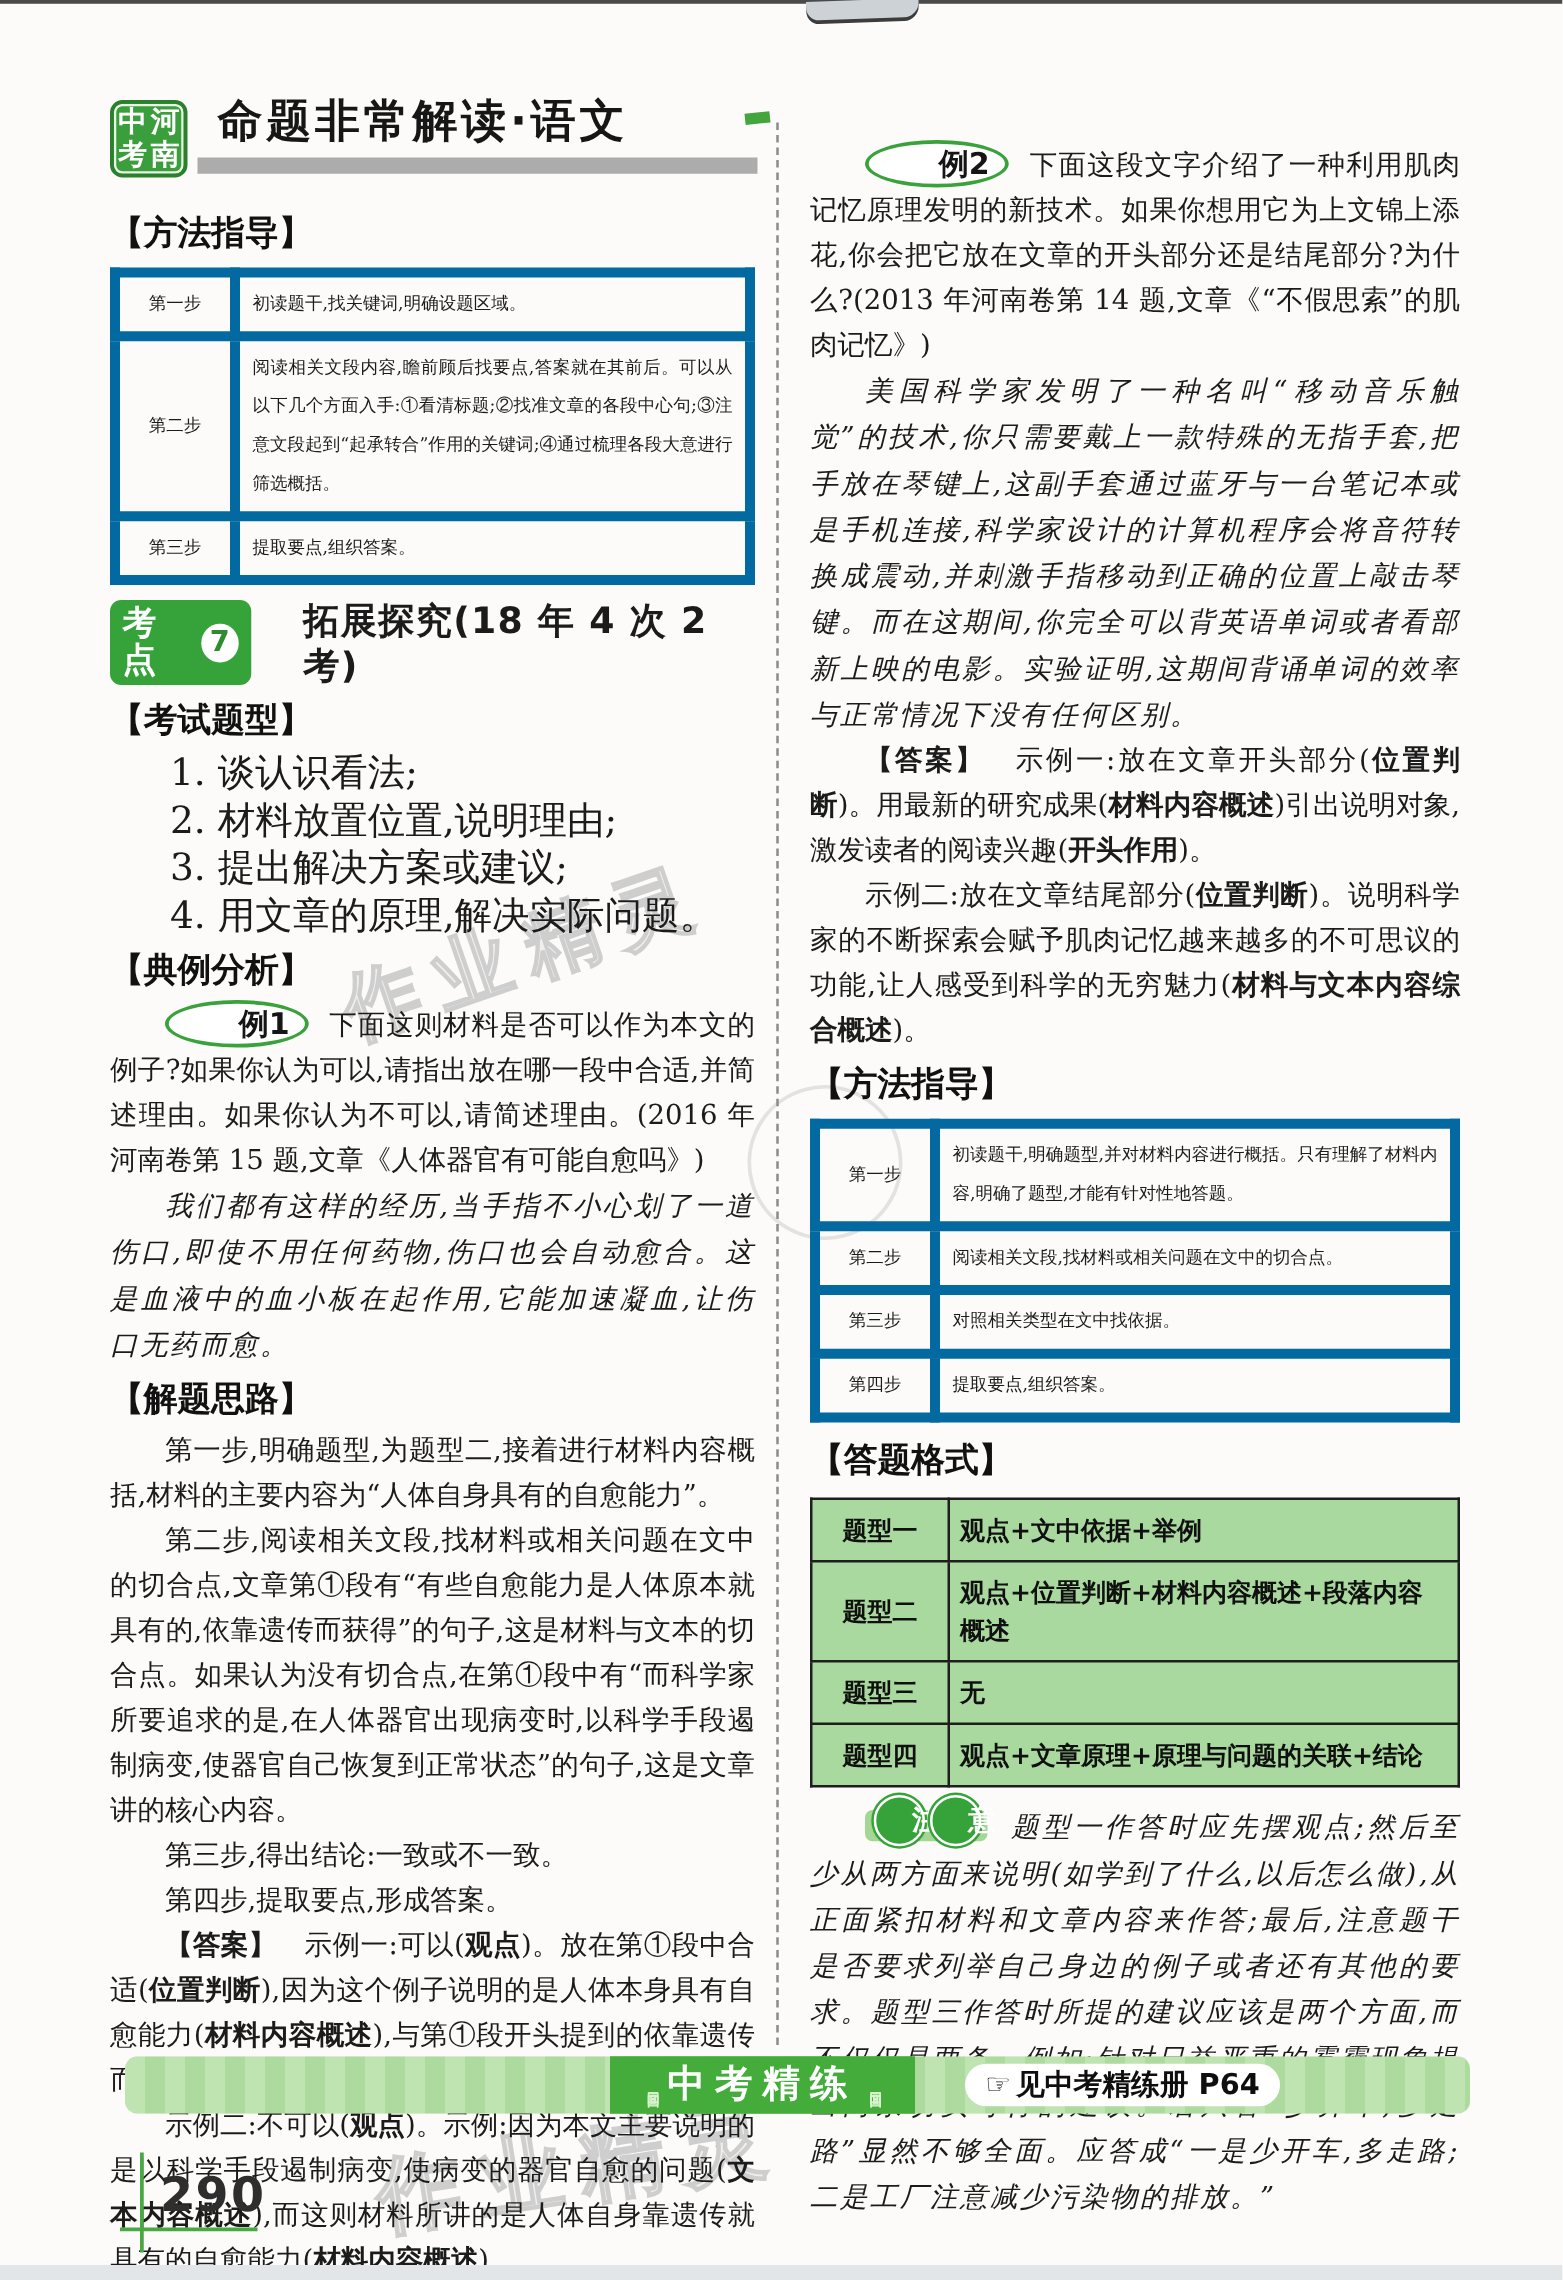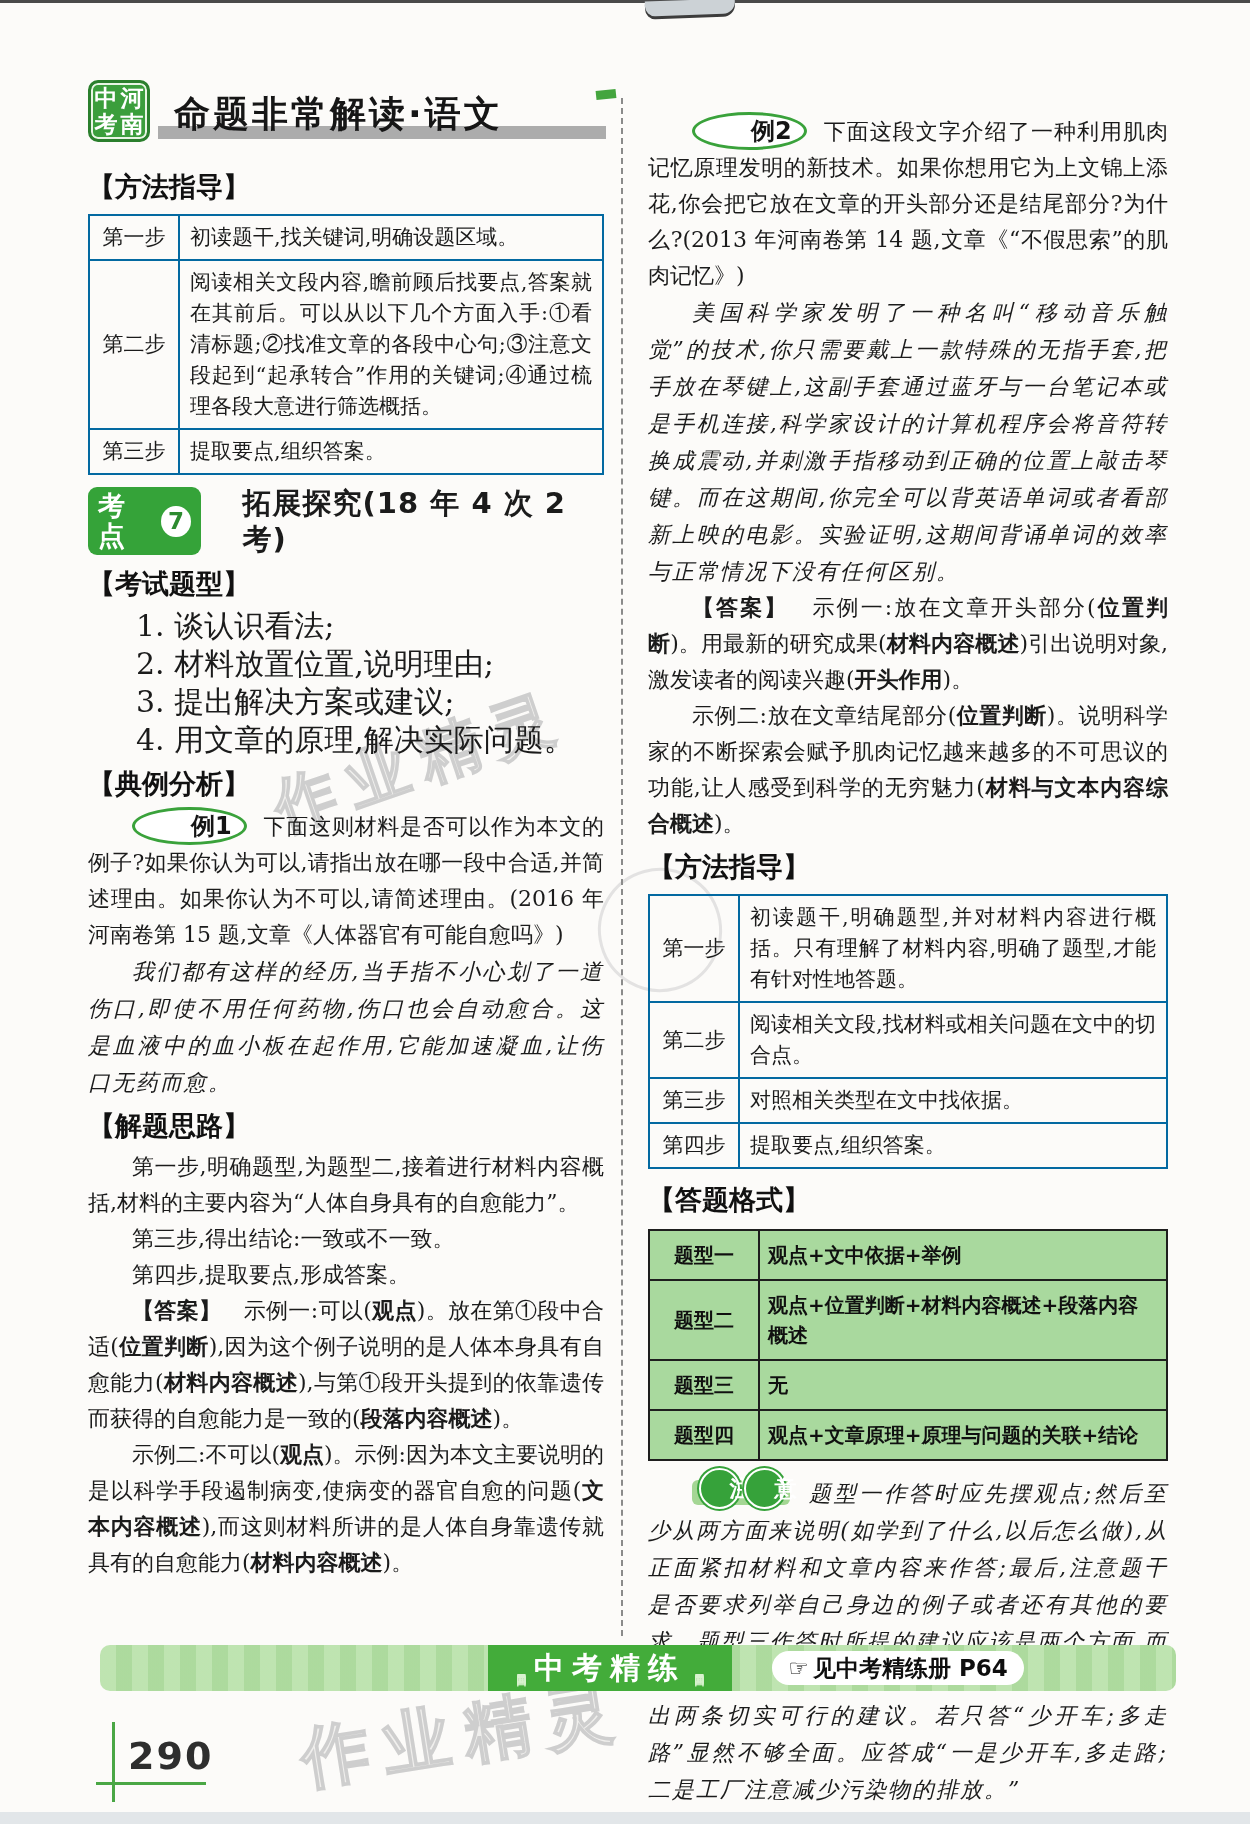--- a/index.html
+++ b/index.html
@@ -10,37 +10,37 @@
   .scan-blob{position:absolute;top:0;left:645px;width:90px;height:15px;background:#ccd2d6;
              border-radius:0 0 12px 10px;box-shadow:0 3px 0 #3c3c3c;transform:rotate(-2deg);}
   .bottom-strip{position:absolute;left:0;bottom:0;width:1250px;height:12px;background:#e2e6e9;}
   
   .header{position:relative;height:86px;}
   .logo{position:absolute;left:0;top:4px;width:62px;height:62px;background:#3b9e3c;
         border:3px solid #2b7f2d;border-radius:10px;box-shadow:inset 0 0 0 2px #e8f5e4;
         display:grid;grid-template-columns:1fr 1fr;place-items:center;color:#fff;
         font:700 23px/1 "DejaVu Sans",sans-serif;padding:2px;box-sizing:border-box;}
   .title-shadow{position:absolute;left:70px;top:50px;width:448px;height:13px;background:#acacac;}
-  .page-title{position:absolute;left:86px;top:16px;font:700 36px/44px "DejaVu Sans",sans-serif;
+  .page-title{position:absolute;left:86px;top:0;font:700 36px/44px "DejaVu Sans",sans-serif;
               letter-spacing:3px;color:#161616;}
   .green-tick{position:absolute;left:596px;top:90px;width:20px;height:9px;background:#44a53e;
               transform:rotate(-6deg);}
   
   .col-left{position:absolute;left:88px;top:76px;width:516px;}
   .col-right{position:absolute;left:648px;top:112px;width:520px;}
   .divider{position:absolute;left:621px;top:98px;height:1538px;border-left:2px dashed #8b8b8b;}
   
   .h2{font:700 27px/42px "DejaVu Sans",sans-serif;color:#111;margin:4px 0 2px;}
   .para{font-size:22px;line-height:36px;text-align:justify;text-indent:2em;margin:0;}
   .kai{font-style:italic;letter-spacing:2px;line-height:37px;}
   .b{font-family:"DejaVu Sans",sans-serif;font-weight:700;font-style:normal;}
   .item{font-size:30px;line-height:38px;padding-left:48px;margin:0;}
   
   .steps{width:100%;border-collapse:collapse;margin:6px 0 10px;}
-  .steps td{border:2px solid #0369a1;font-size:21px;line-height:31px;}
+  .steps td{border:8px solid #0369a1;font-size:14px;line-height:31px;}
   .steps .step{width:86px;text-align:center;}
   .steps .desc{padding:6px 10px;text-align:justify;}
   
   .kaodian{margin:10px 0 6px;display:flex;align-items:center;}
   .kd-badge{display:inline-flex;align-items:center;gap:12px;background:#35a339;border-radius:9px;
             padding:4px 10px;color:#fff;font:700 27px/30px "DejaVu Sans",sans-serif;}
   .kd-num{background:#fff;color:#2d8b30;border-radius:50%;width:31px;height:31px;display:flex;
           align-items:center;justify-content:center;font:700 23px/1 "DejaVu Sans",sans-serif;}
   .kd-title{font:700 29px/36px "DejaVu Sans",sans-serif;margin-left:42px;letter-spacing:1px;}
   
@@ -142,20 +142,21 @@
     <p class="item">4. 用文章的原理,解决实际问题。</p>
 
     <div class="h2">【典例分析】</div>
 
     <p class="para"><span class="ex-badge">例1</span><span>下面这则材料是否可以作为本文的例子?如果你认为可以,请指出放在哪一段中合适,并简述理由。如果你认为不可以,请简述理由。(2016 年河南卷第 15 题,文章《人体器官有可能自愈吗》)</span></p>
 
     <p class="para kai">我们都有这样的经历,当手指不小心划了一道伤口,即使不用任何药物,伤口也会自动愈合。这是血液中的血小板在起作用,它能加速凝血,让伤口无药而愈。</p>
 
     <div class="h2">【解题思路】</div>
     <p class="para">第一步,明确题型,为题型二,接着进行材料内容概括,材料的主要内容为“人体自身具有的自愈能力”。</p>
+    <p class="para">第二步,阅读相关文段,找材料或相关问题在文中的切合点,文章第①段有“有些自愈能力是人体原本就具有的,依靠遗传而获得”的句子,这是材料与文本的切合点。如果认为没有切合点,在第①段中有“而科学家所要追求的是,在人体器官出现病变时,以科学手段遏制病变,使器官自己恢复到正常状态”的句子,这是文章讲的核心内容。</p>
     <p class="para">第三步,得出结论:一致或不一致。</p>
     <p class="para">第四步,提取要点,形成答案。</p>
 
     <p class="para"><span></span><span class="b">【答案】</span><span>　示例一:可以(</span><span class="b">观点</span><span>)。放在第①段中合适(</span><span class="b">位置判断</span><span>),因为这个例子说明的是人体本身具有自愈能力(</span><span class="b">材料内容概述</span><span>),与第①段开头提到的依靠遗传而获得的自愈能力是一致的(</span><span class="b">段落内容概述</span><span>)。</span></p>
     <p class="para"><span>示例二:不可以(</span><span class="b">观点</span><span>)。示例:因为本文主要说明的是以科学手段遏制病变,使病变的器官自愈的问题(</span><span class="b">文本内容概述</span><span>),而这则材料所讲的是人体自身靠遗传就具有的自愈能力(</span><span class="b">材料内容概述</span><span>)。</span></p>
   </div>
 
   <div class="divider"></div>
   <div class="green-tick"></div>
 

